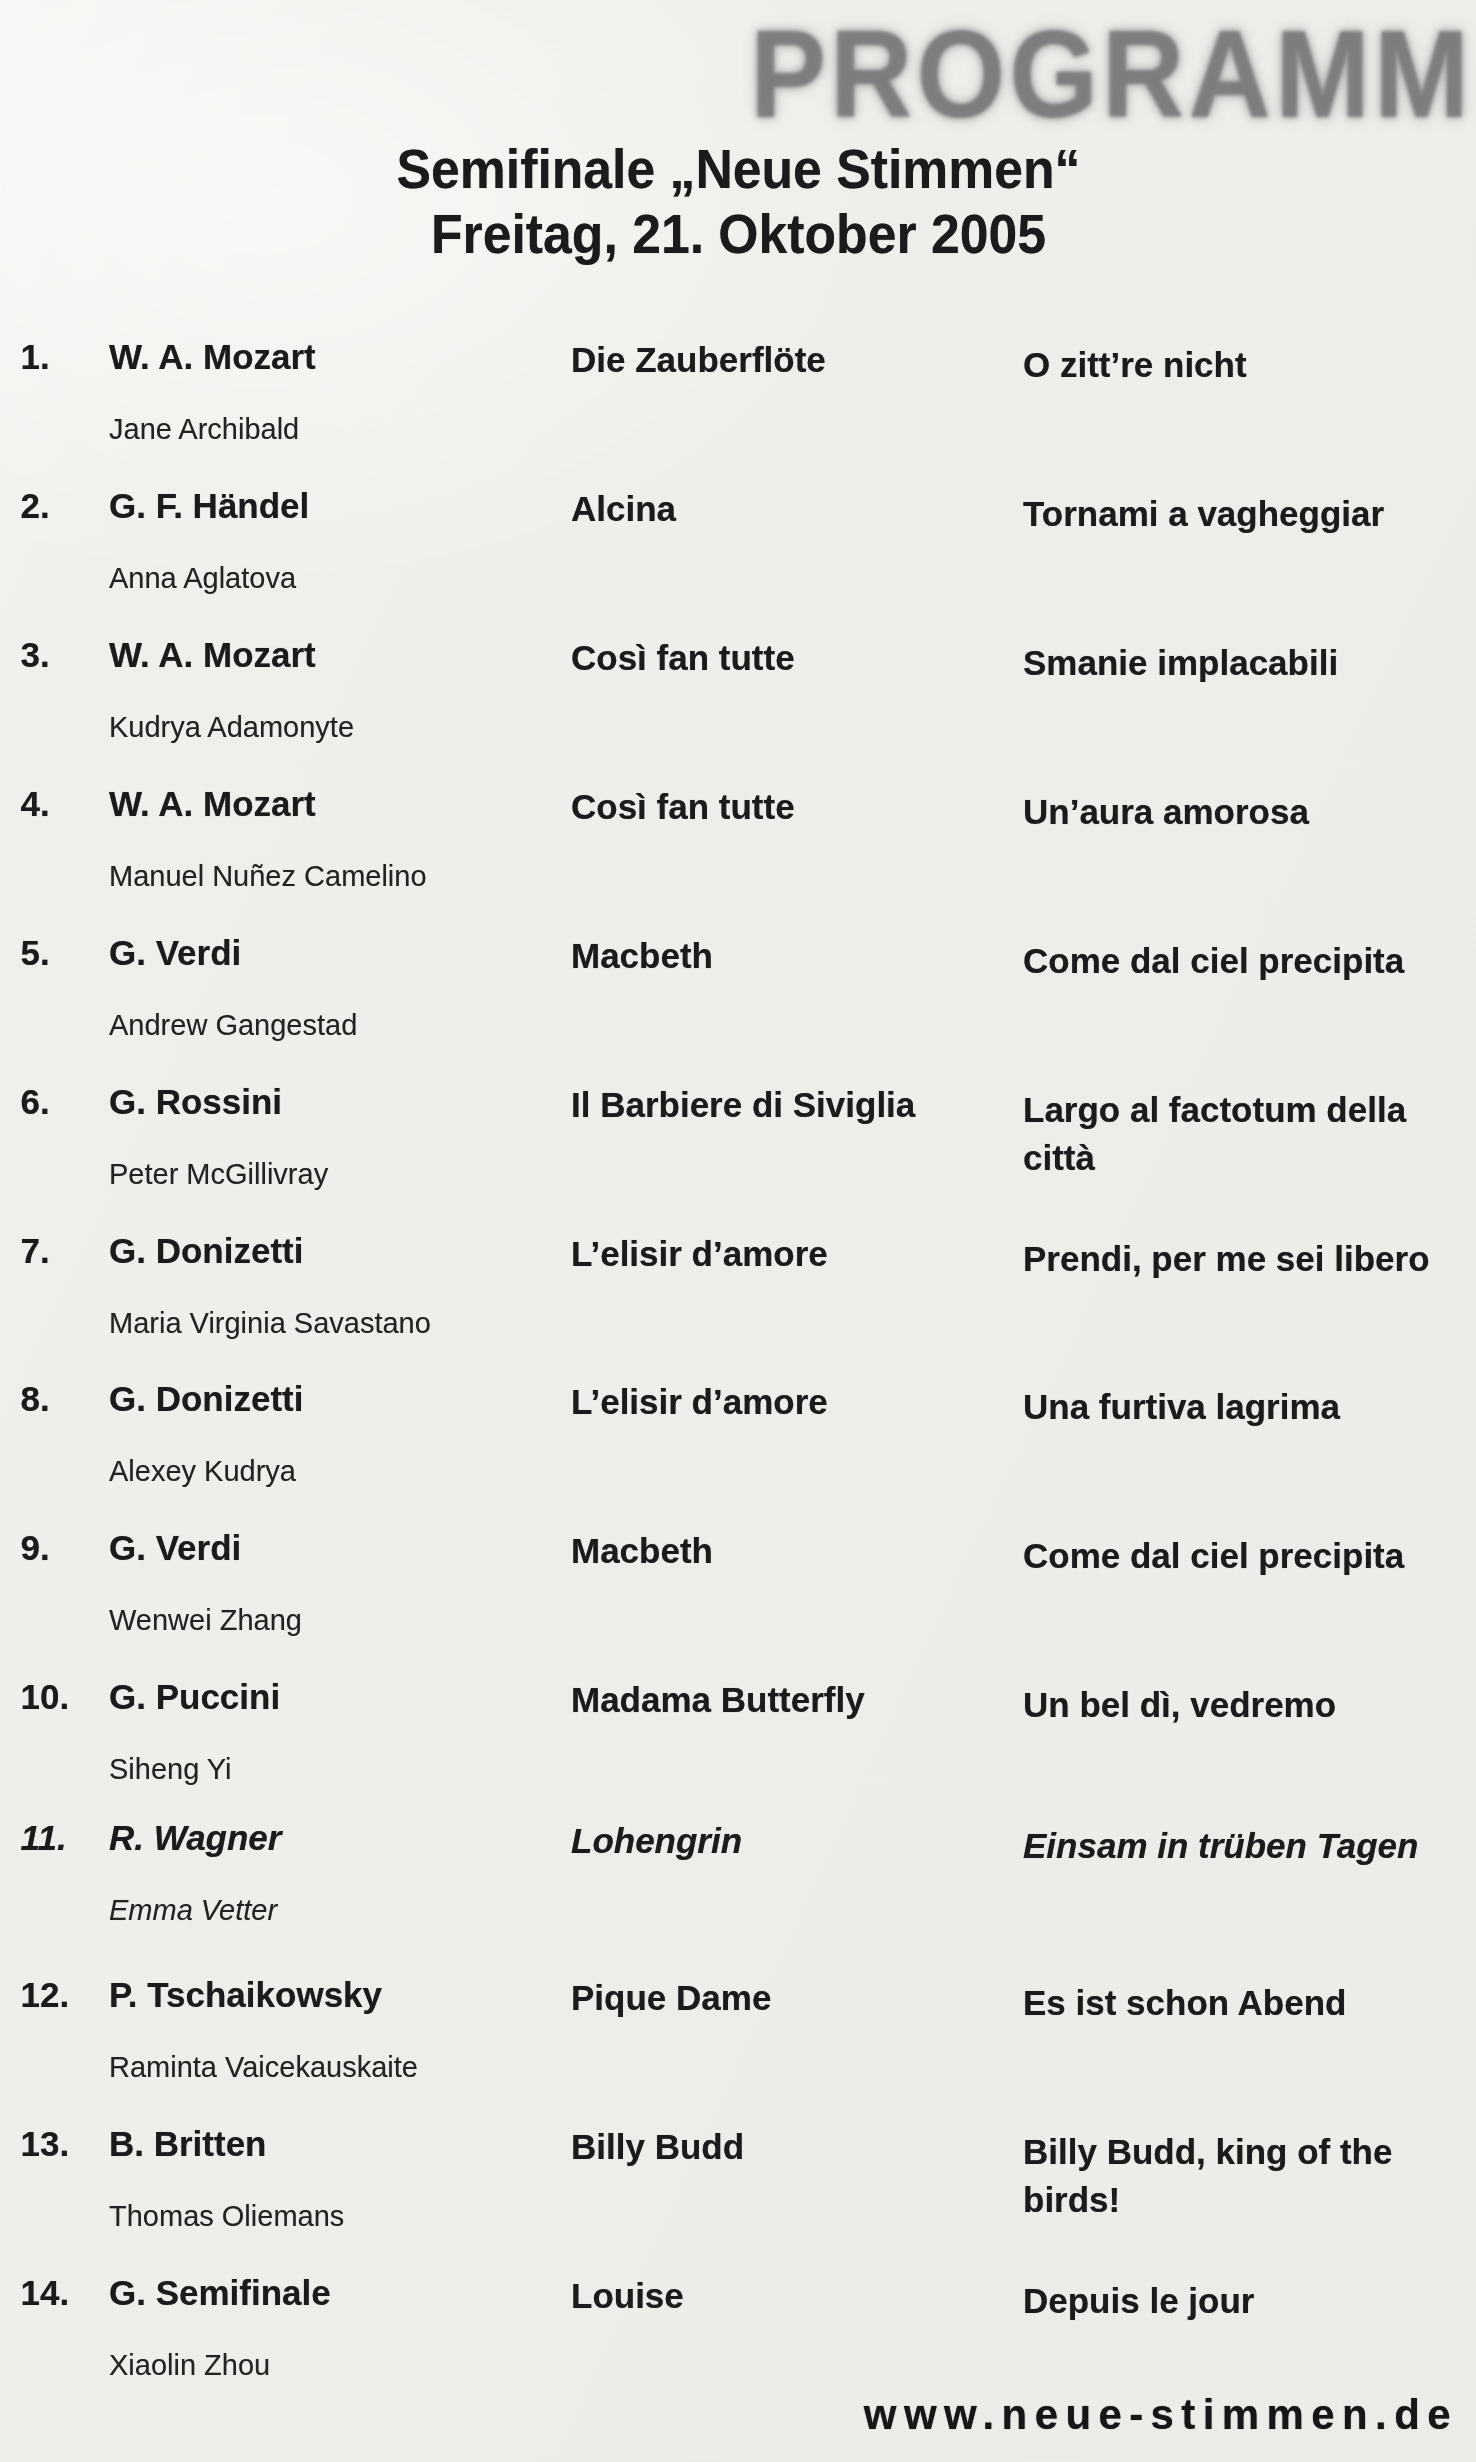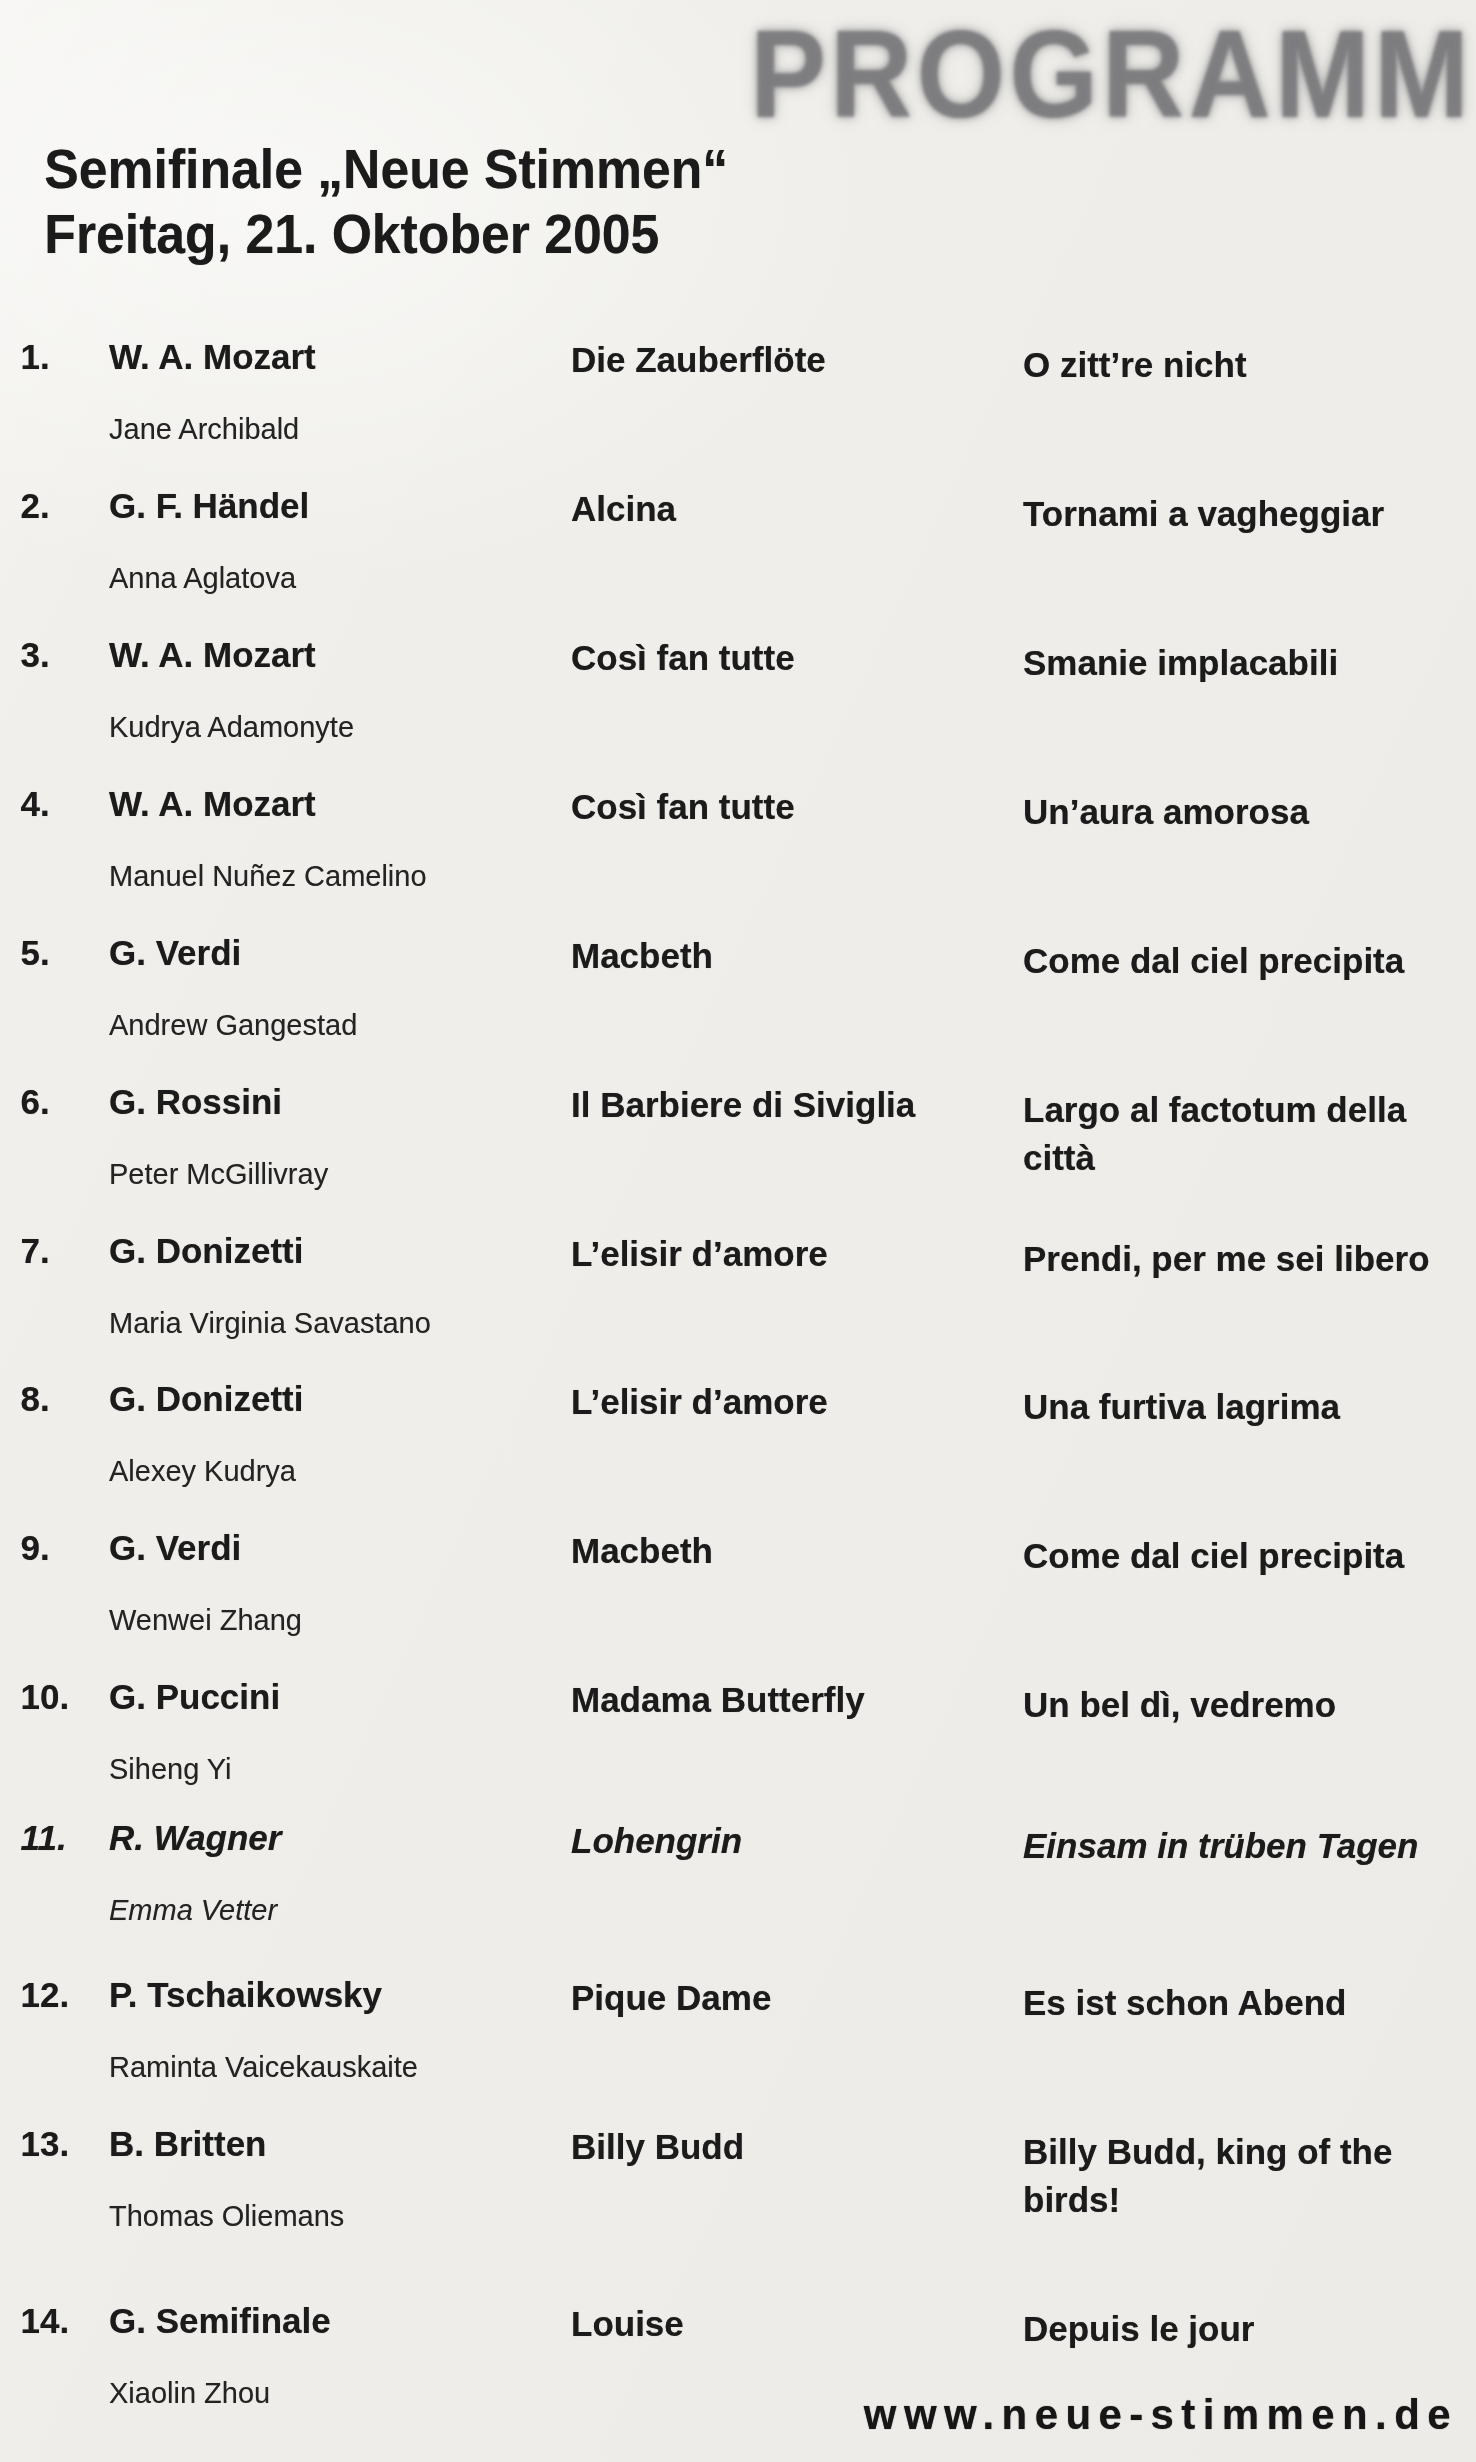--- a/index.html
+++ b/index.html
@@ -28,21 +28,21 @@
     color: rgba(122,122,124,0.88);
     transform: scaleX(0.92);
     transform-origin: right top;
     filter: blur(1.6px);
     text-shadow: 0 0 7.4px rgba(125,125,128,0.75), 0 0 16px rgba(135,135,138,0.35);
   }
   .title-block {
     position: absolute;
     top: 137px; left: 0;
     width: 100%;
-    text-align: left;
+    text-align: center;
     font-weight: bold;
     line-height: 65px;
   }
   .title-line {
     display: block;
     font-size: 55px;
     letter-spacing: 0px;
     transform: scaleX(0.94);
     text-shadow: 0 0 0.7px rgba(15,15,15,0.55);
   }
@@ -80,21 +80,21 @@
     white-space: nowrap;
     color: #161616;
     text-shadow: 0 0 1.1px rgba(10,10,10,0.65);
     text-align: right;
   }
   
   .r0  { top: 335px; }  .r1  { top: 484px; }  .r2  { top: 633px; }
   .r3  { top: 782px; } .r4  { top: 931px; } .r5  { top: 1080px; }
   .r6  { top: 1229px; } .r7  { top: 1377px; } .r8  { top: 1526px; }
   .r9  { top: 1675px; } .r10 { top: 1816px; font-style: italic; } .r11 { top: 1973px; }
-  .r12 { top: 2122px; } .r13 { top: 2271px; margin-top: 28px; }
+  .r12 { top: 2122px; } .r13 { top: 2271px; }
 </style>
 </head>
 <body>
 
 <div class="page">
 
   <div class="watermark">PROGRAMM</div>
 
   <div class="title-block">
     <span class="title-line">Semifinale „Neue Stimmen“</span>

